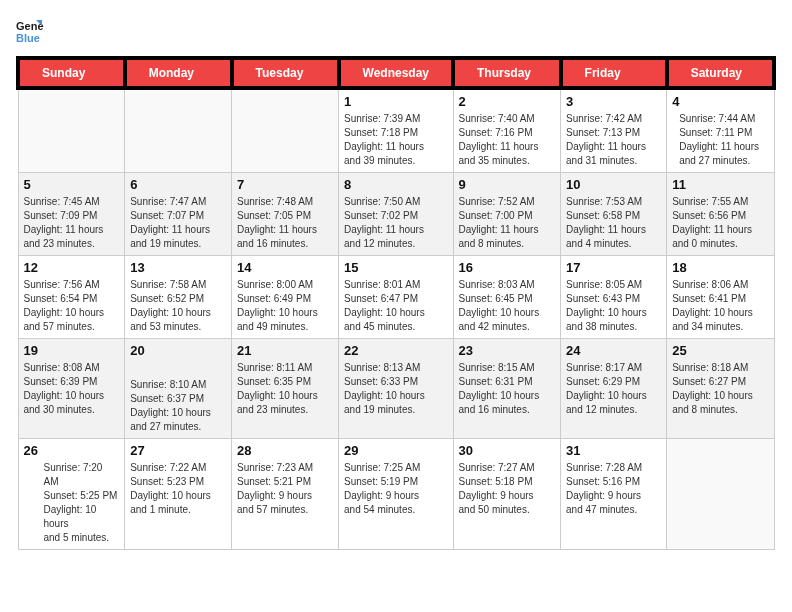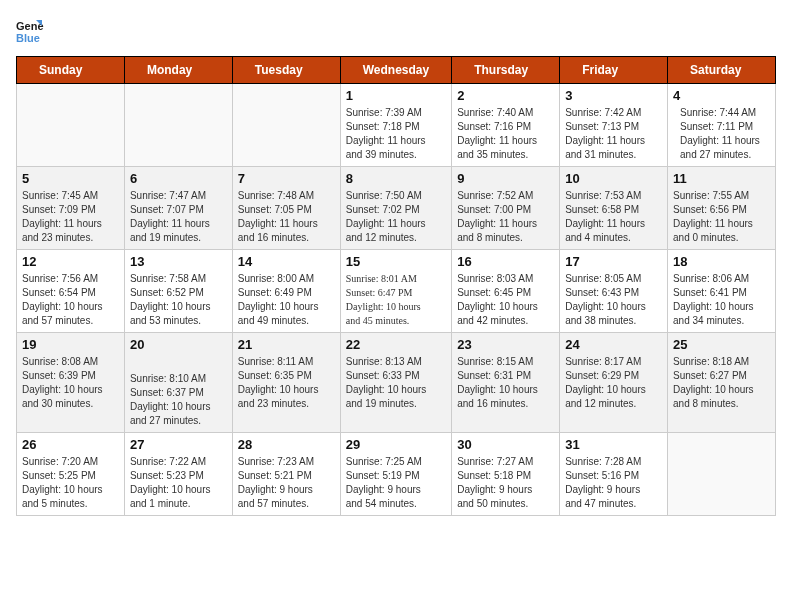--- a/index.html
+++ b/index.html
@@ -36,27 +36,27 @@
     .subtitle {
       font-size: 14px;
       color: #444;
     }
     .calendar {
       width: 100%;
       border-collapse: collapse;
       border: 1px solid #ccc;
     }
     .calendar th {
-      background-color: #c2410c;
+      background-color: #ef4444;
       color: white;
       font-size: 12px;
       font-weight: bold;
       padding: 6px 22px;
       text-align: left;
-      border: 1px solid #000000;
+      border: 4px solid #000000;
     }
     .calendar td {
       vertical-align: top;
       border: 1px solid #ccc;
       padding: 4px 5px;
       width: 108px;
       min-height: 88px;
       font-size: 9.5px;
       color: #333;
       background: #fff;
@@ -215,21 +215,21 @@
         </td>
         <td>
           <div class="day-num">14</div>
           <div class="day-info" style="white-space: pre-line;">Sunrise: 8:00 AM
 Sunset: 6:49 PM
 Daylight: 10 hours
 and 49 minutes.</div>
         </td>
         <td>
           <div class="day-num">15</div>
-          <div class="day-info" style="white-space: pre-line; font-family: Liberation Serif, serif;">Sunrise: 8:01 AM
+          <div class="day-info" style="white-space: pre-line;">Sunrise: 8:01 AM
 Sunset: 6:47 PM
 Daylight: 10 hours
 and 45 minutes.</div>
         </td>
         <td>
           <div class="day-num">16</div>
           <div class="day-info" style="white-space: pre-line;">Sunrise: 8:03 AM
 Sunset: 6:45 PM
 Daylight: 10 hours
 and 42 minutes.</div>
@@ -296,21 +296,21 @@
           <div class="day-num">25</div>
           <div class="day-info" style="white-space: pre-line;">Sunrise: 8:18 AM
 Sunset: 6:27 PM
 Daylight: 10 hours
 and 8 minutes.</div>
         </td>
       </tr>
       <tr>
         <td>
           <div class="day-num">26</div>
-          <div class="day-info" style="white-space: pre-line;">Sunrise: 7:20 AM
+          <div class="day-info" style="white-space: pre-line; margin-left: 20px;">Sunrise: 7:20 AM
 Sunset: 5:25 PM
 Daylight: 10 hours
 and 5 minutes.</div>
         </td>
         <td>
           <div class="day-num">27</div>
           <div class="day-info" style="white-space: pre-line;">Sunrise: 7:22 AM
 Sunset: 5:23 PM
 Daylight: 10 hours
 and 1 minute.</div>

